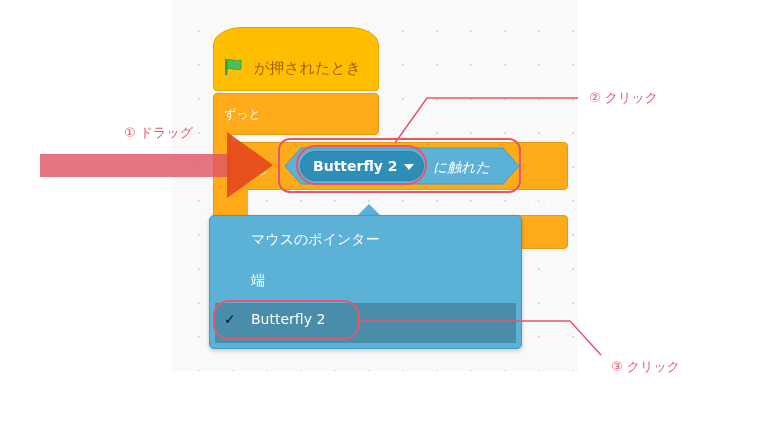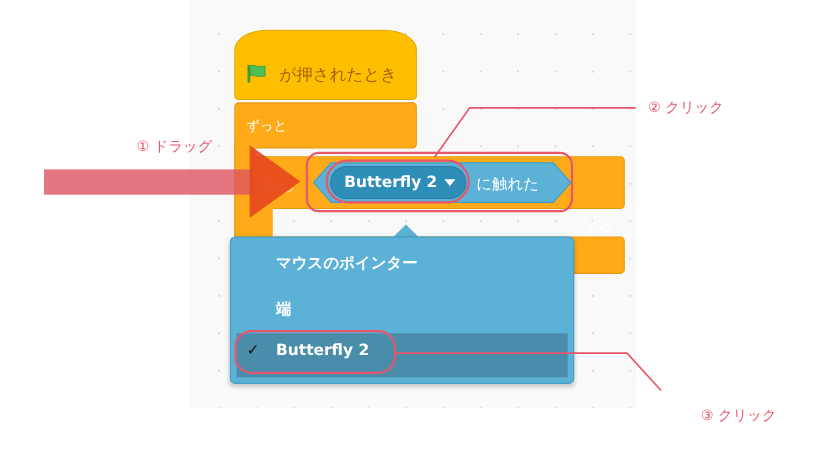--- a/index.html
+++ b/index.html
@@ -26,37 +26,37 @@
   .if-bottom { left:230px; top:215px; width:338px; height:34px; background:#ffab19; border:1px solid #e69a10;
                border-radius:4px; box-sizing:border-box; }
   .if-text { left:239px; top:159px; color:#ffd89a; font-size:15px;font-family:Liberation Serif, serif; }
   .nara-text { left:528px; top:159px; color:#fff; font-size:15px;margin-top:36px; }
   .sensing { left:284px; top:147px; width:236px; height:38px; }
   .pill { left:300px; top:151px; width:124px; height:30px; background:#2e8eb8; border-radius:15px;
           border:1px solid #2a7fa6; box-sizing:border-box; color:#fff; font-weight:bold; font-size:14px;
           line-height:28px; padding-left:12px; }
   .pill .arrow { display:inline-block; margin-left:6px; width:0; height:0; border-left:5px solid transparent;
                  border-right:5px solid transparent; border-top:6px solid #fff; vertical-align:middle; }
-  .touch-text { left:433px; top:159px; color:#fff; font-size:14px; }
+  .touch-text { left:433px; top:159px; color:#fff; font-size:14px;font-style:italic; }
   
   .dropdown { left:209px; top:215px; width:313px; height:134px; background:#5cb1d6; border:1px solid #3d9ec7;
               border-radius:5px; box-sizing:border-box; box-shadow:0 2px 4px rgba(0,0,0,.2); }
   .notch { left:357px; top:204px; width:0; height:0; border-left:12px solid transparent;
            border-right:12px solid transparent; border-bottom:12px solid #5cb1d6; }
-  .menu-item { color:#fff; font-weight:bold; font-size:14px; }
+  .menu-item { color:#fff; font-weight:normal; font-size:14px; }
   .mi1 { left:251px; top:231px; }
   .mi2 { left:251px; top:272px; }
   .selrow { left:215px; top:303px; width:301px; height:40px; background:#4a8daa; }
   .mi3 { left:251px; top:311px; }
   .check { left:224px; top:311px; color:#111; font-size:14px; }
   
   .red { color:#e8566b; font-size:13px; }
   .ann1 { left:97px; top:124px;margin-left:27px; }
   .ann2 { left:589px; top:89px; }
-  .ann3 { left:637px; top:358px;margin-top:11px; }
+  .ann3 { left:611px; top:358px; }
   .drag-bar { left:40px; top:154px; width:190px; height:23px; background:rgba(222,82,96,0.8); }
   .drag-head { left:227px; top:132px; width:0; height:0; border-top:33px solid transparent;
                border-bottom:33px solid transparent; border-left:46px solid rgba(230,70,30,0.9); }
   .ring { border:2px solid #e8566b; box-sizing:border-box; }
   .ring-sensing { left:278px; top:138px; width:243px; height:55px; border-radius:12px; }
   .ring-pill { left:296px; top:145px; width:131px; height:40px; border-radius:20px; }
   .ring-item { left:213px; top:300px; width:147px; height:40px; border-radius:16px; }
   svg.lines { position:absolute; left:0; top:0; }
 </style>
 </head>

